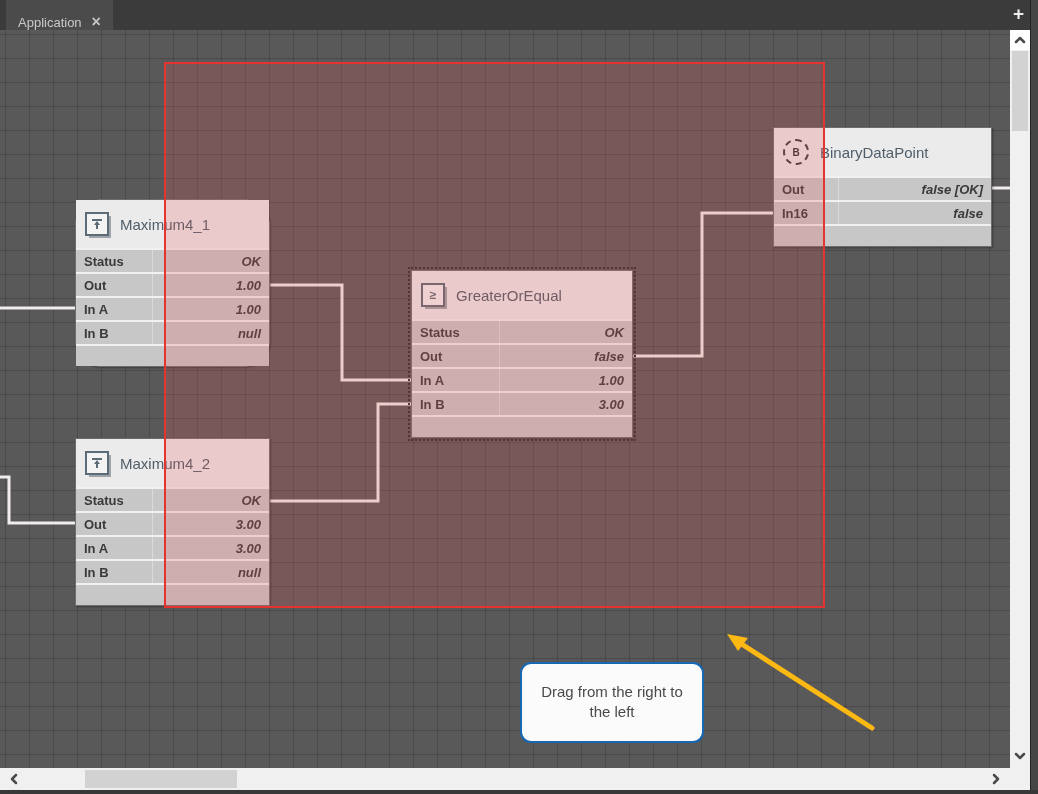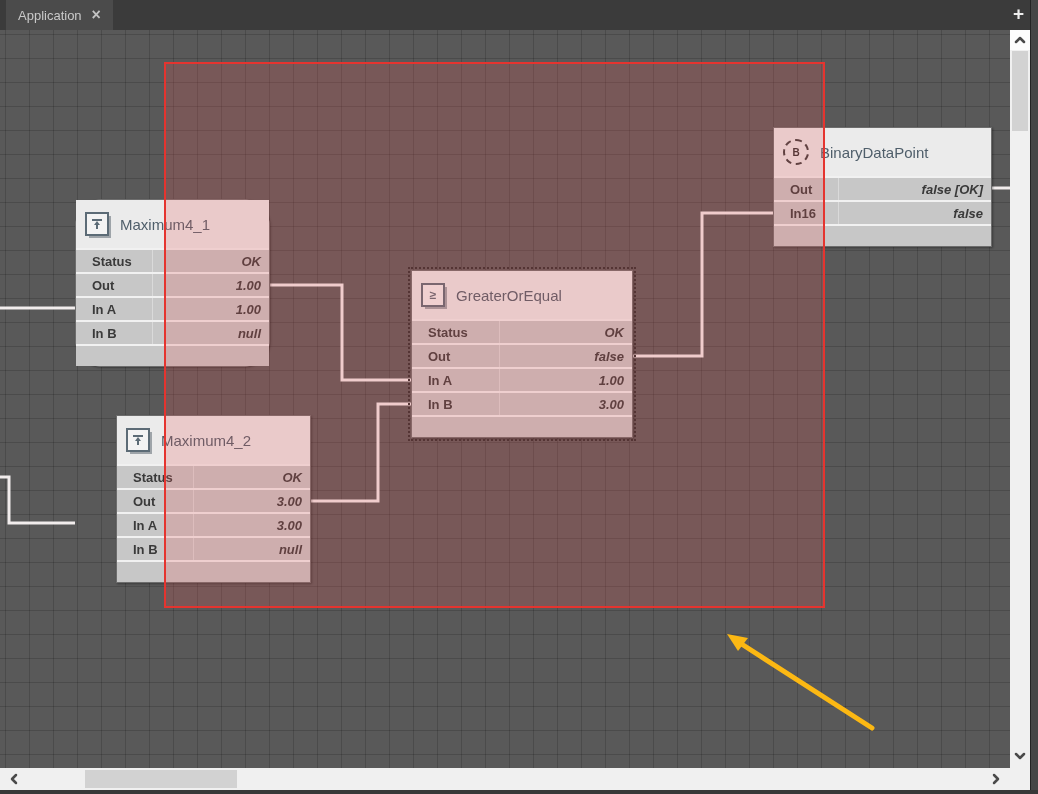--- a/index.html
+++ b/index.html
@@ -1,20 +1,20 @@
 <!DOCTYPE html>
 <html><head>
 <meta charset="utf-8">
 <style>
   html,body{margin:0;padding:0;background:#3b3b3b;font-family:"Liberation Sans",sans-serif;}
   .app{position:relative;width:1038px;height:794px;overflow:hidden;background:#3b3b3b;}
 
   
   .tabbar{position:absolute;left:0;top:0;width:1038px;height:30px;background:#3b3b3b;}
-  .tab{position:absolute;left:6px;top:0;height:30px;background:#4b4b4b;display:flex;align-items:center;gap:10px;padding:0 12px;}
+  .tab{position:absolute;left:6px;top:0;height:30px;background:#4b4b4b;display:flex;align-items:flex-end;gap:10px;padding:0 12px;}
   .tab-label{color:#c9c9c9;font-size:13px;}
   .tab-close{color:#c4c4c4;font-size:16px;font-weight:bold;line-height:1;cursor:default;}
   .new-tab{position:absolute;right:14px;top:3px;color:#ededed;font-size:19px;font-weight:bold;}
 
   
   .canvas{position:absolute;left:0;top:30px;width:1010px;height:738px;overflow:hidden;
     background-color:#595959;
     background-image:
       linear-gradient(to right, rgba(0,0,0,0.16) 1px, transparent 1px),
       linear-gradient(to bottom, rgba(0,0,0,0.16) 1px, transparent 1px);
@@ -24,21 +24,21 @@
   .wires polyline{fill:none;stroke:#f2eded;stroke-width:3;}
 
   
   .block{position:absolute;z-index:2;border:1px solid #6d6d6d;background:#f1f1f1;box-shadow:1px 1px 2px rgba(0,0,0,0.35);}
   .block.selected{outline:2px dotted #2b2b2b;outline-offset:1px;}
   .block-header{height:48px;background:#ebebeb;display:flex;align-items:center;gap:11px;padding-left:9px;}
   .block-title{font-size:15px;color:#4f5e6a;}
   .icon-box{width:20px;height:20px;border:2px solid #5c6b76;background:#f3f3f3;display:flex;align-items:center;justify-content:center;color:#5c6b76;font-weight:bold;font-size:12px;box-shadow:3px 3px 0 -1px rgba(95,105,115,0.55);}
   .icon-circle{width:22px;height:22px;border:2px dashed #3c3c3c;border-radius:50%;display:flex;align-items:center;justify-content:center;color:#2f2f2f;font-weight:bold;font-size:10px;background:transparent;}
   .row{height:22px;border-top:2px solid #f1f1f1;background:#c7c7c7;display:flex;align-items:center;font-size:13px;font-weight:bold;color:#3a3a3a;}
-  .row-label{width:40%;padding-left:16px;box-sizing:border-box;border-right:1px solid rgba(255,255,255,0.35);height:100%;display:flex;align-items:center;}
+  .row-label{width:40%;padding-left:8px;box-sizing:border-box;border-right:1px solid rgba(255,255,255,0.35);height:100%;display:flex;align-items:center;}
   .row-value{flex:1;text-align:right;padding-right:8px;font-style:italic;}
   .row.footer{height:20px;}
 
   
   .selection{position:absolute;left:164px;top:32px;width:657px;height:542px;z-index:3;
     border:2px solid #e5342f;background:rgba(232,85,85,0.22);}
 
   
   .tooltip{position:absolute;left:520px;top:632px;width:184px;z-index:4;background:#fbfbfb;
     border:2px solid #1767b2;border-radius:11px;padding:18px 10px;box-sizing:border-box;
@@ -106,21 +106,21 @@
           <span class="row-label">In A</span>
           <span class="row-value">1.00</span>
         </div>
       <div class="row">
           <span class="row-label">In B</span>
           <span class="row-value">null</span>
         </div>
       <div class="row footer"></div>
     </div>
 
-    <div class="block" style="left:75px;top:385px;width:193px;margin-left:41px;">
+    <div class="block" style="left:75px;top:408px;width:193px;">
       <div class="block-header">
         <span class="icon-box">
           <svg width="12" height="12" viewBox="0 0 12 12">
               <line x1="1" y1="2" x2="11" y2="2" stroke="#5c6b76" stroke-width="2"></line>
               <line x1="6" y1="11" x2="6" y2="5" stroke="#5c6b76" stroke-width="2"></line>
               <polygon points="6,3 3,7 9,7" fill="#5c6b76"></polygon>
             </svg>
         </span>
         <span class="block-title">Maximum4_2</span>
       </div>
@@ -178,20 +178,21 @@
         </div>
       <div class="row">
           <span class="row-label" style="width:30%;">In16</span>
           <span class="row-value">false</span>
         </div>
       <div class="row footer"></div>
     </div>
 
     <div class="selection"></div>
 
+    <div class="tooltip">Drag from the right to the left</div>
 
     <svg class="arrow-svg" width="1010" height="738">
       <line x1="872" y1="698" x2="740" y2="613" stroke="#fcb813" stroke-width="5" stroke-linecap="round"></line>
       <polygon points="727,604 748,608 738,621" fill="#fcb813"></polygon>
     </svg>
   </div>
 
   <div class="vscroll">
     <div class="arrow-up">
       <svg width="12" height="8">

